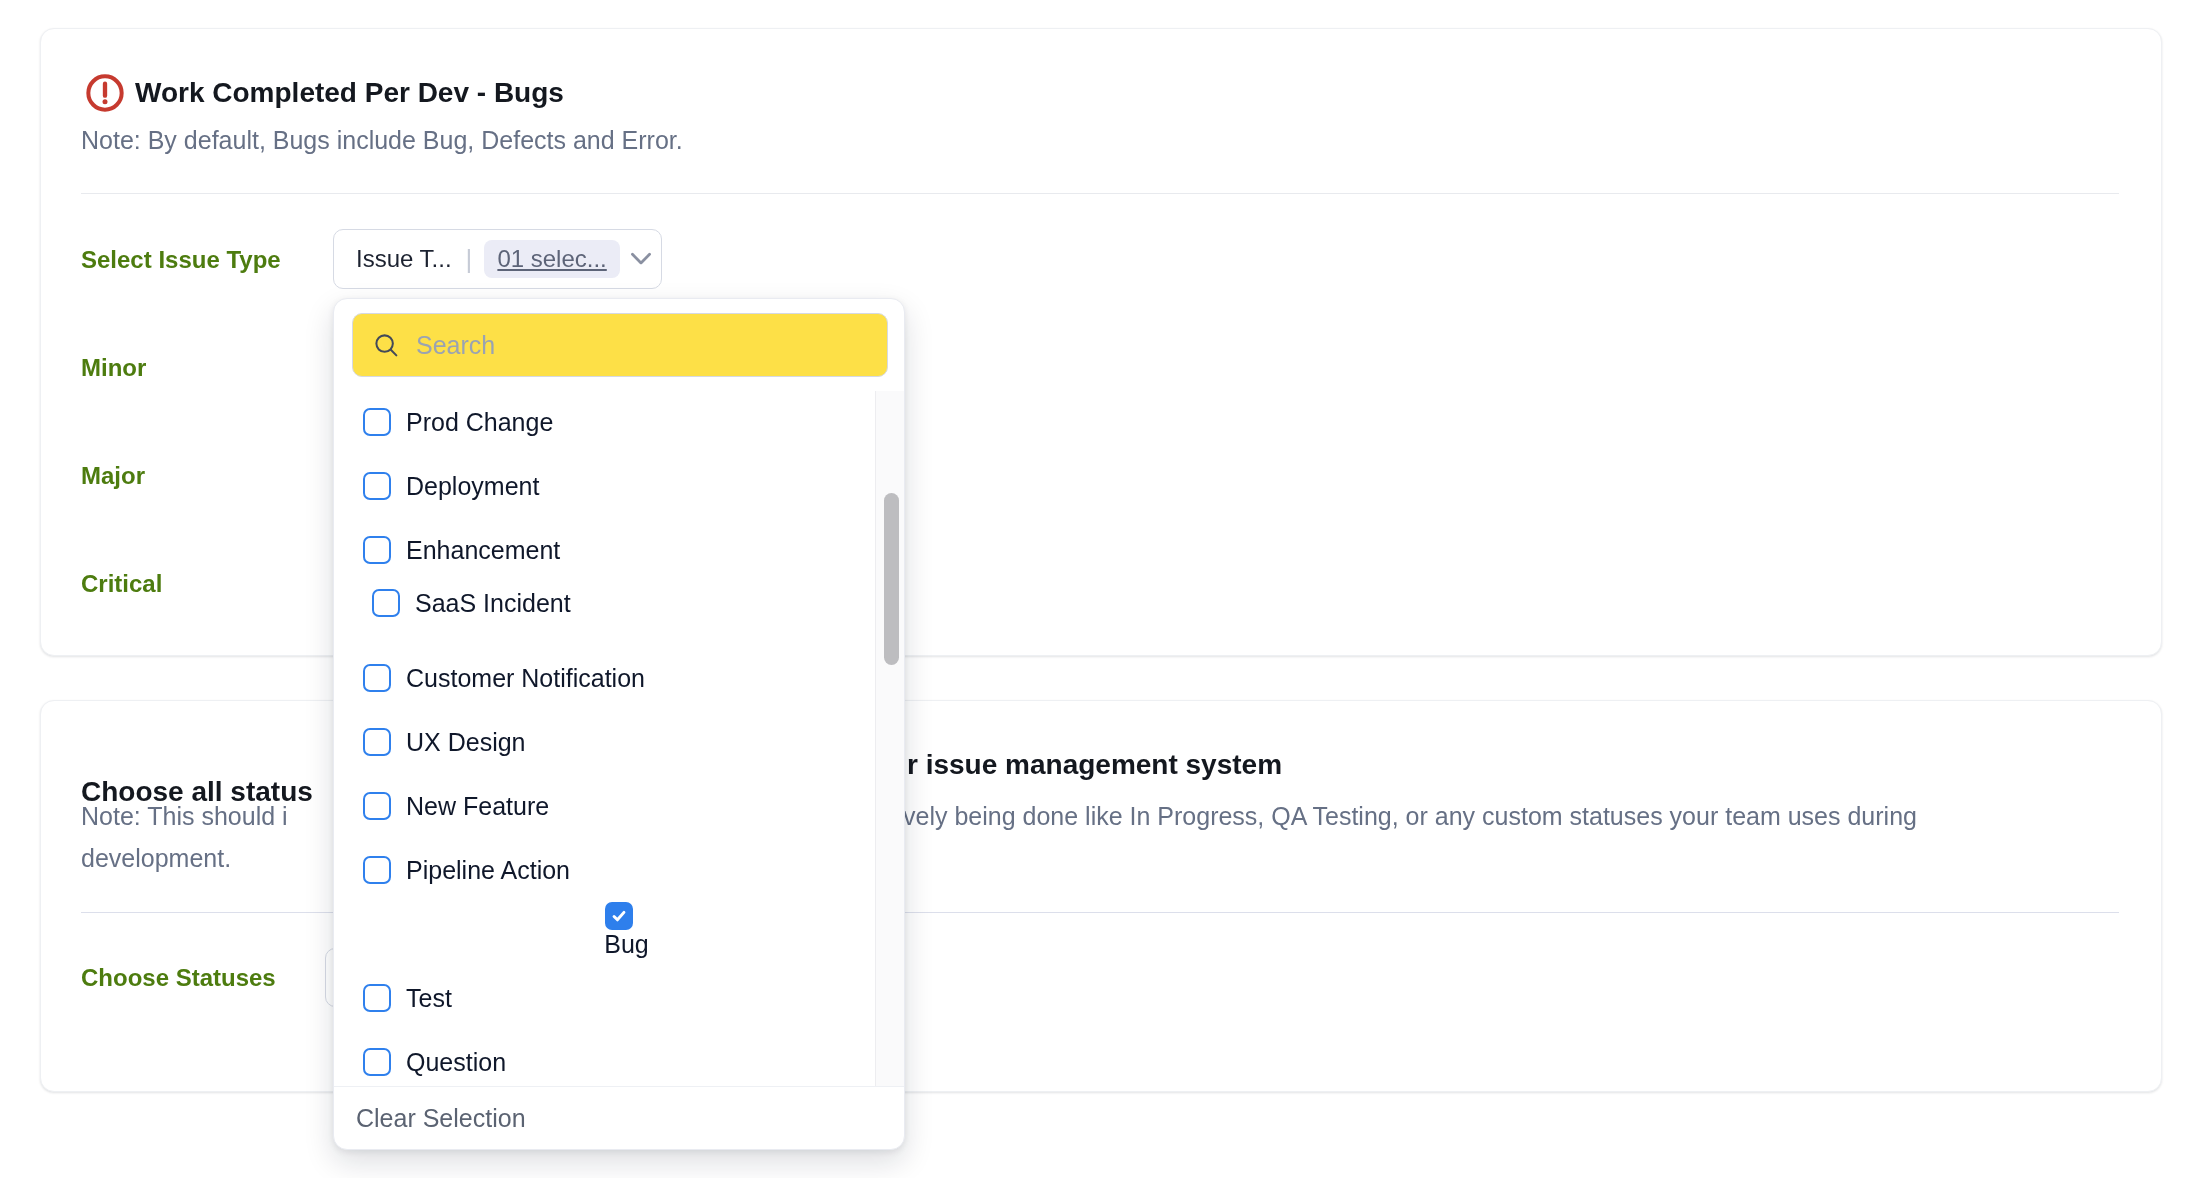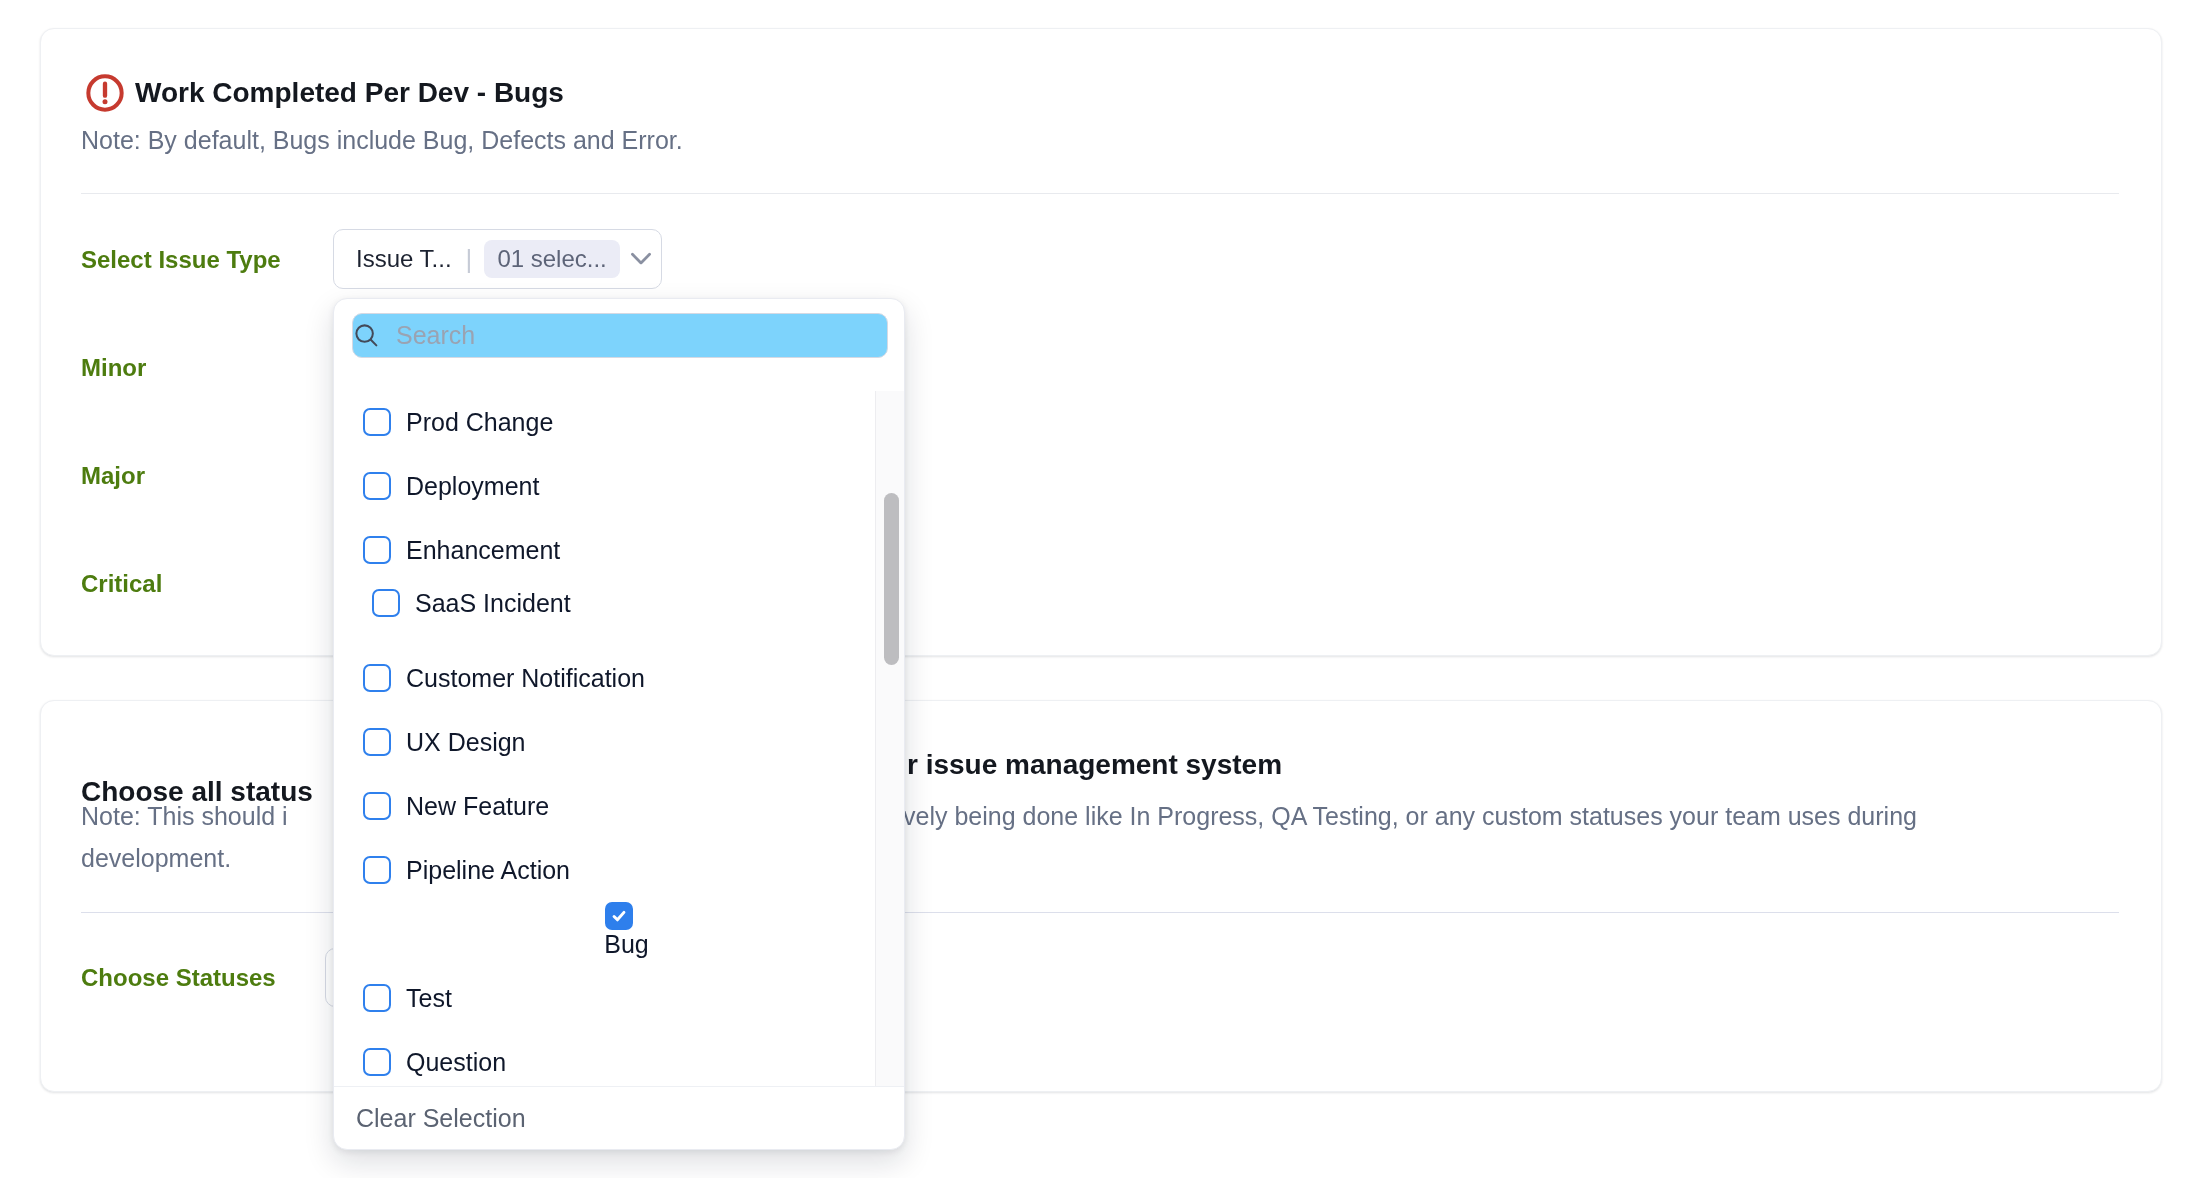--- a/index.html
+++ b/index.html
@@ -16,29 +16,29 @@
   .note{font-size:25px;color:#667085;line-height:32px;white-space:nowrap;}
   .row-label{font-size:24px;font-weight:700;color:#4d7c0f;line-height:32px;white-space:nowrap;}
   .divider{height:1px;background:#e8eaee;}
 
   
   .trigger{position:absolute;background:#fff;border:1.5px solid #d6dae4;border-radius:10px;
            display:flex;align-items:center;padding:0 16px 0 22px;cursor:pointer;}
   .trigger-label{font-size:24px;color:#1c2230;font-weight:400;white-space:nowrap;}
   .trigger-sep{color:#c6cbd6;font-size:26px;margin:0 12px 0 14px;font-weight:300;}
   .count-pill{background:#ebecf6;color:#5d6478;font-size:24px;border-radius:8px;
-              padding:5px 13px;white-space:nowrap;}
+              padding:5px 13px;white-space:nowrap;text-decoration:underline;}
   .chev{margin-left:10px;display:inline-flex;}
 
   
   #panel{position:absolute;left:333px;top:298px;width:572px;height:852px;background:#fff;
          border:1px solid #e9ebf1;border-radius:14px;z-index:10;overflow:hidden;
          box-shadow:0 12px 30px rgba(16,24,40,.14),0 2px 6px rgba(16,24,40,.08);}
-  .search-box{position:absolute;left:18px;top:14px;width:536px;height:45px;background:#7dd3fc;
-              border:1.5px solid #d5d9e3;border-radius:10px;display:flex;align-items:center;padding:0 16px 0 0;}
+  .search-box{position:absolute;left:18px;top:14px;width:536px;height:64px;background:#fde047;
+              border:1.5px solid #d5d9e3;border-radius:10px;display:flex;align-items:center;padding:0 16px 0 20px;}
   .search-box input{border:none;outline:none;background:transparent;font-size:25px;color:#1c2230;
                     margin-left:14px;width:100%;}
   .search-box input::placeholder{color:#9aa3b2;}
 
   .opt{position:absolute;left:0;width:541px;height:64px;display:flex;align-items:center;
        padding-left:29px;cursor:pointer;background:#fff;}
   .cb{width:28px;height:28px;border-radius:7px;border:2.5px solid #2f80ed;background:#fff;
       flex:0 0 auto;display:inline-flex;align-items:center;justify-content:center;}
   .cb.checked{background:#2e7fec;border-color:#2e7fec;}
   .opt-label{margin-left:15px;font-size:25px;color:#0f172a;white-space:nowrap;}

